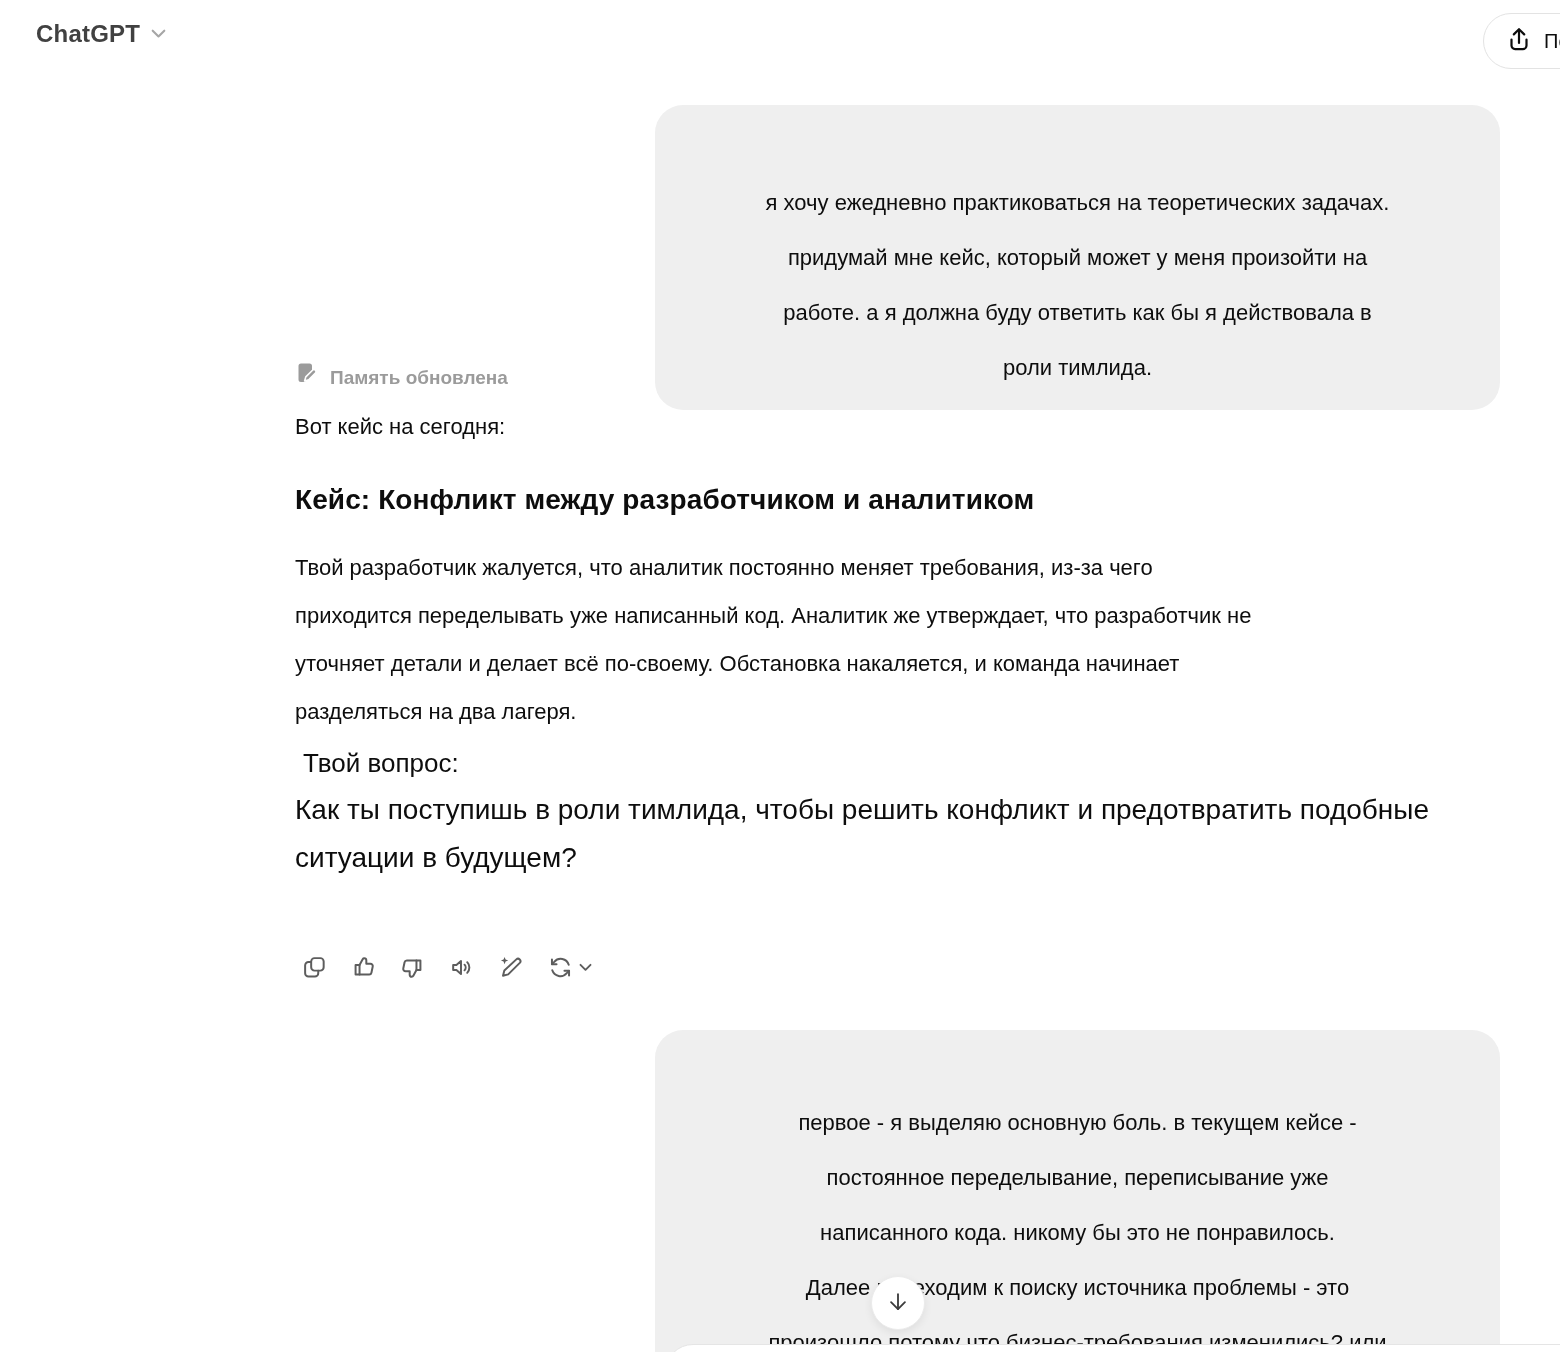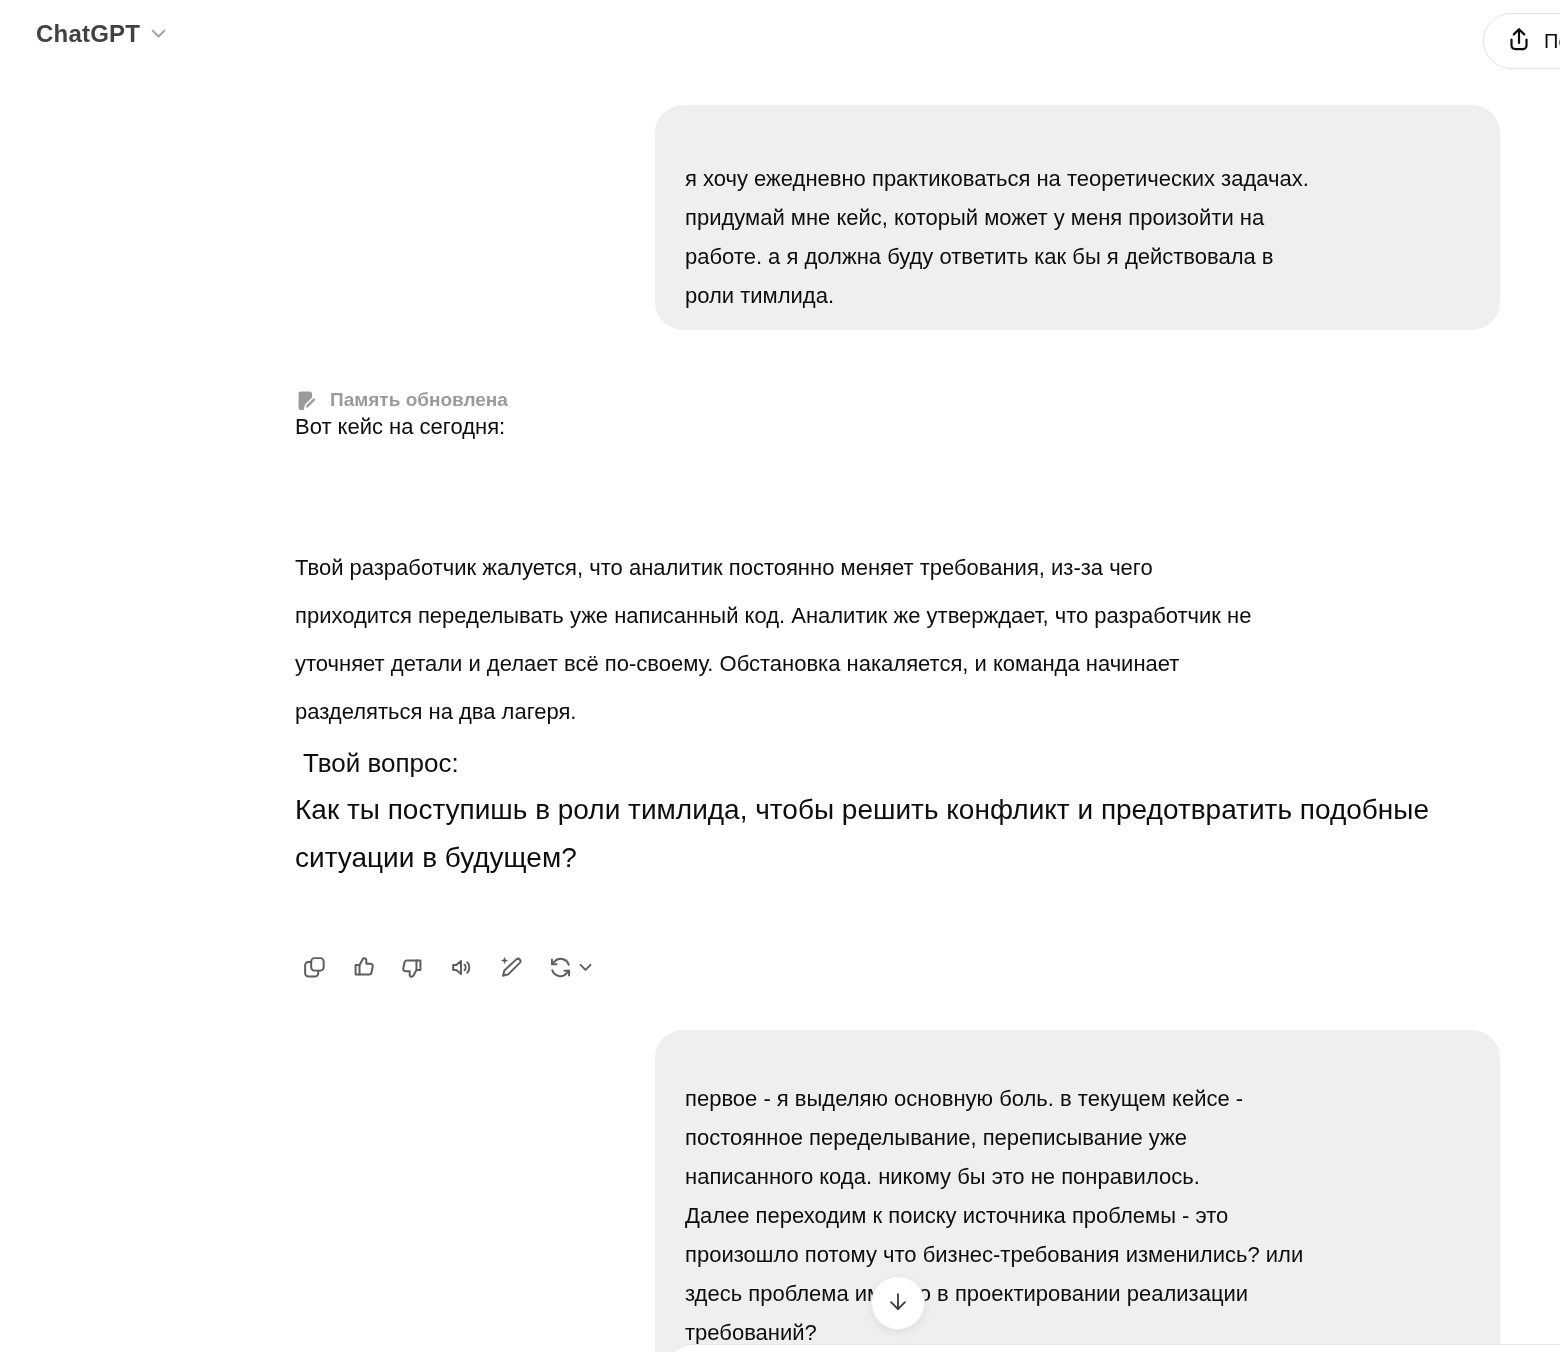--- a/index.html
+++ b/index.html
@@ -27,31 +27,31 @@
     display: flex; align-items: center; gap: 13px;
     padding: 0 0 0 23px; box-sizing: border-box;
     font-size: 20px; color: #0d0d0d; white-space: nowrap; cursor: pointer;
   }
 
   
   .bubble {
     position: absolute; right: 60px;
     background: #efefef; border-radius: 28px;
     padding: 15px 30px; box-sizing: border-box;
-    font-size: 22px; line-height: 39px;
-    white-space: pre-line; color: #0d0d0d;
+    font-size: 22px; line-height: 55px;
+    white-space: pre-line; color: #0d0d0d; text-align: center;
   }
   .bubble-1 { top: 105px; width: 845px; }
   .bubble-2 { top: 1030px; width: 845px; height: 400px; padding-top: 10px; }
 
   
   .memory-chip {
     position: absolute; left: 296px; top: 361px;
-    display: flex; align-items: flex-start; gap: 11px;
-    color: #9b9b9b; font-size: 19px; font-weight: 700; cursor: pointer; margin-top: 28px;
+    display: flex; align-items: flex-end; gap: 11px;
+    color: #9b9b9b; font-size: 19px; font-weight: 700; cursor: pointer;
   }
   .assistant-intro { position: absolute; left: 295px; top: 414px; font-size: 22px; text-align: center; }
   .case-heading {
     position: absolute; left: 295px; top: 484px;
     font-size: 28px; font-weight: 700; letter-spacing: 0.1px;
   }
   .case-body {
     position: absolute; left: 295px; top: 544px; width: 1200px;
     font-size: 22px; line-height: 48px; white-space: pre-line;
   }
@@ -127,20 +127,21 @@
       <svg width="23" height="23" viewBox="0 0 23 23" fill="none">
         <path d="M5 2.5h8.5a2.5 2.5 0 0 1 2.5 2.5v9.5L8.5 21H5a2.5 2.5 0 0 1-2.5-2.5V5A2.5 2.5 0 0 1 5 2.5z" fill="#9b9b9b"></path>
         <path d="M16.5 9.2 9.8 15.9l-1.2 4.1 4.1-1.2 6.7-6.7a2.05 2.05 0 0 0-2.9-2.9z" fill="#9b9b9b" stroke="#ffffff" stroke-width="1.6" stroke-linejoin="round"></path>
       </svg>
     </span>
     <span>Память обновлена</span>
   </div>
 
   <div class="assistant-intro">Вот кейс на сегодня:</div>
 
+  <h2 class="case-heading" style="margin:0">Кейс: Конфликт между разработчиком и аналитиком</h2>
 
   <div class="case-body">Твой разработчик жалуется, что аналитик постоянно меняет требования, из-за чего
 приходится переделывать уже написанный код. Аналитик же утверждает, что разработчик не
 уточняет детали и делает всё по-своему. Обстановка накаляется, и команда начинает
 разделяться на два лагеря.</div>
 
   <div class="question-label">Твой вопрос:</div>
 
   <div class="question-text">Как ты поступишь в роли тимлида, чтобы решить конфликт и предотвратить подобные
 ситуации в будущем?</div>

